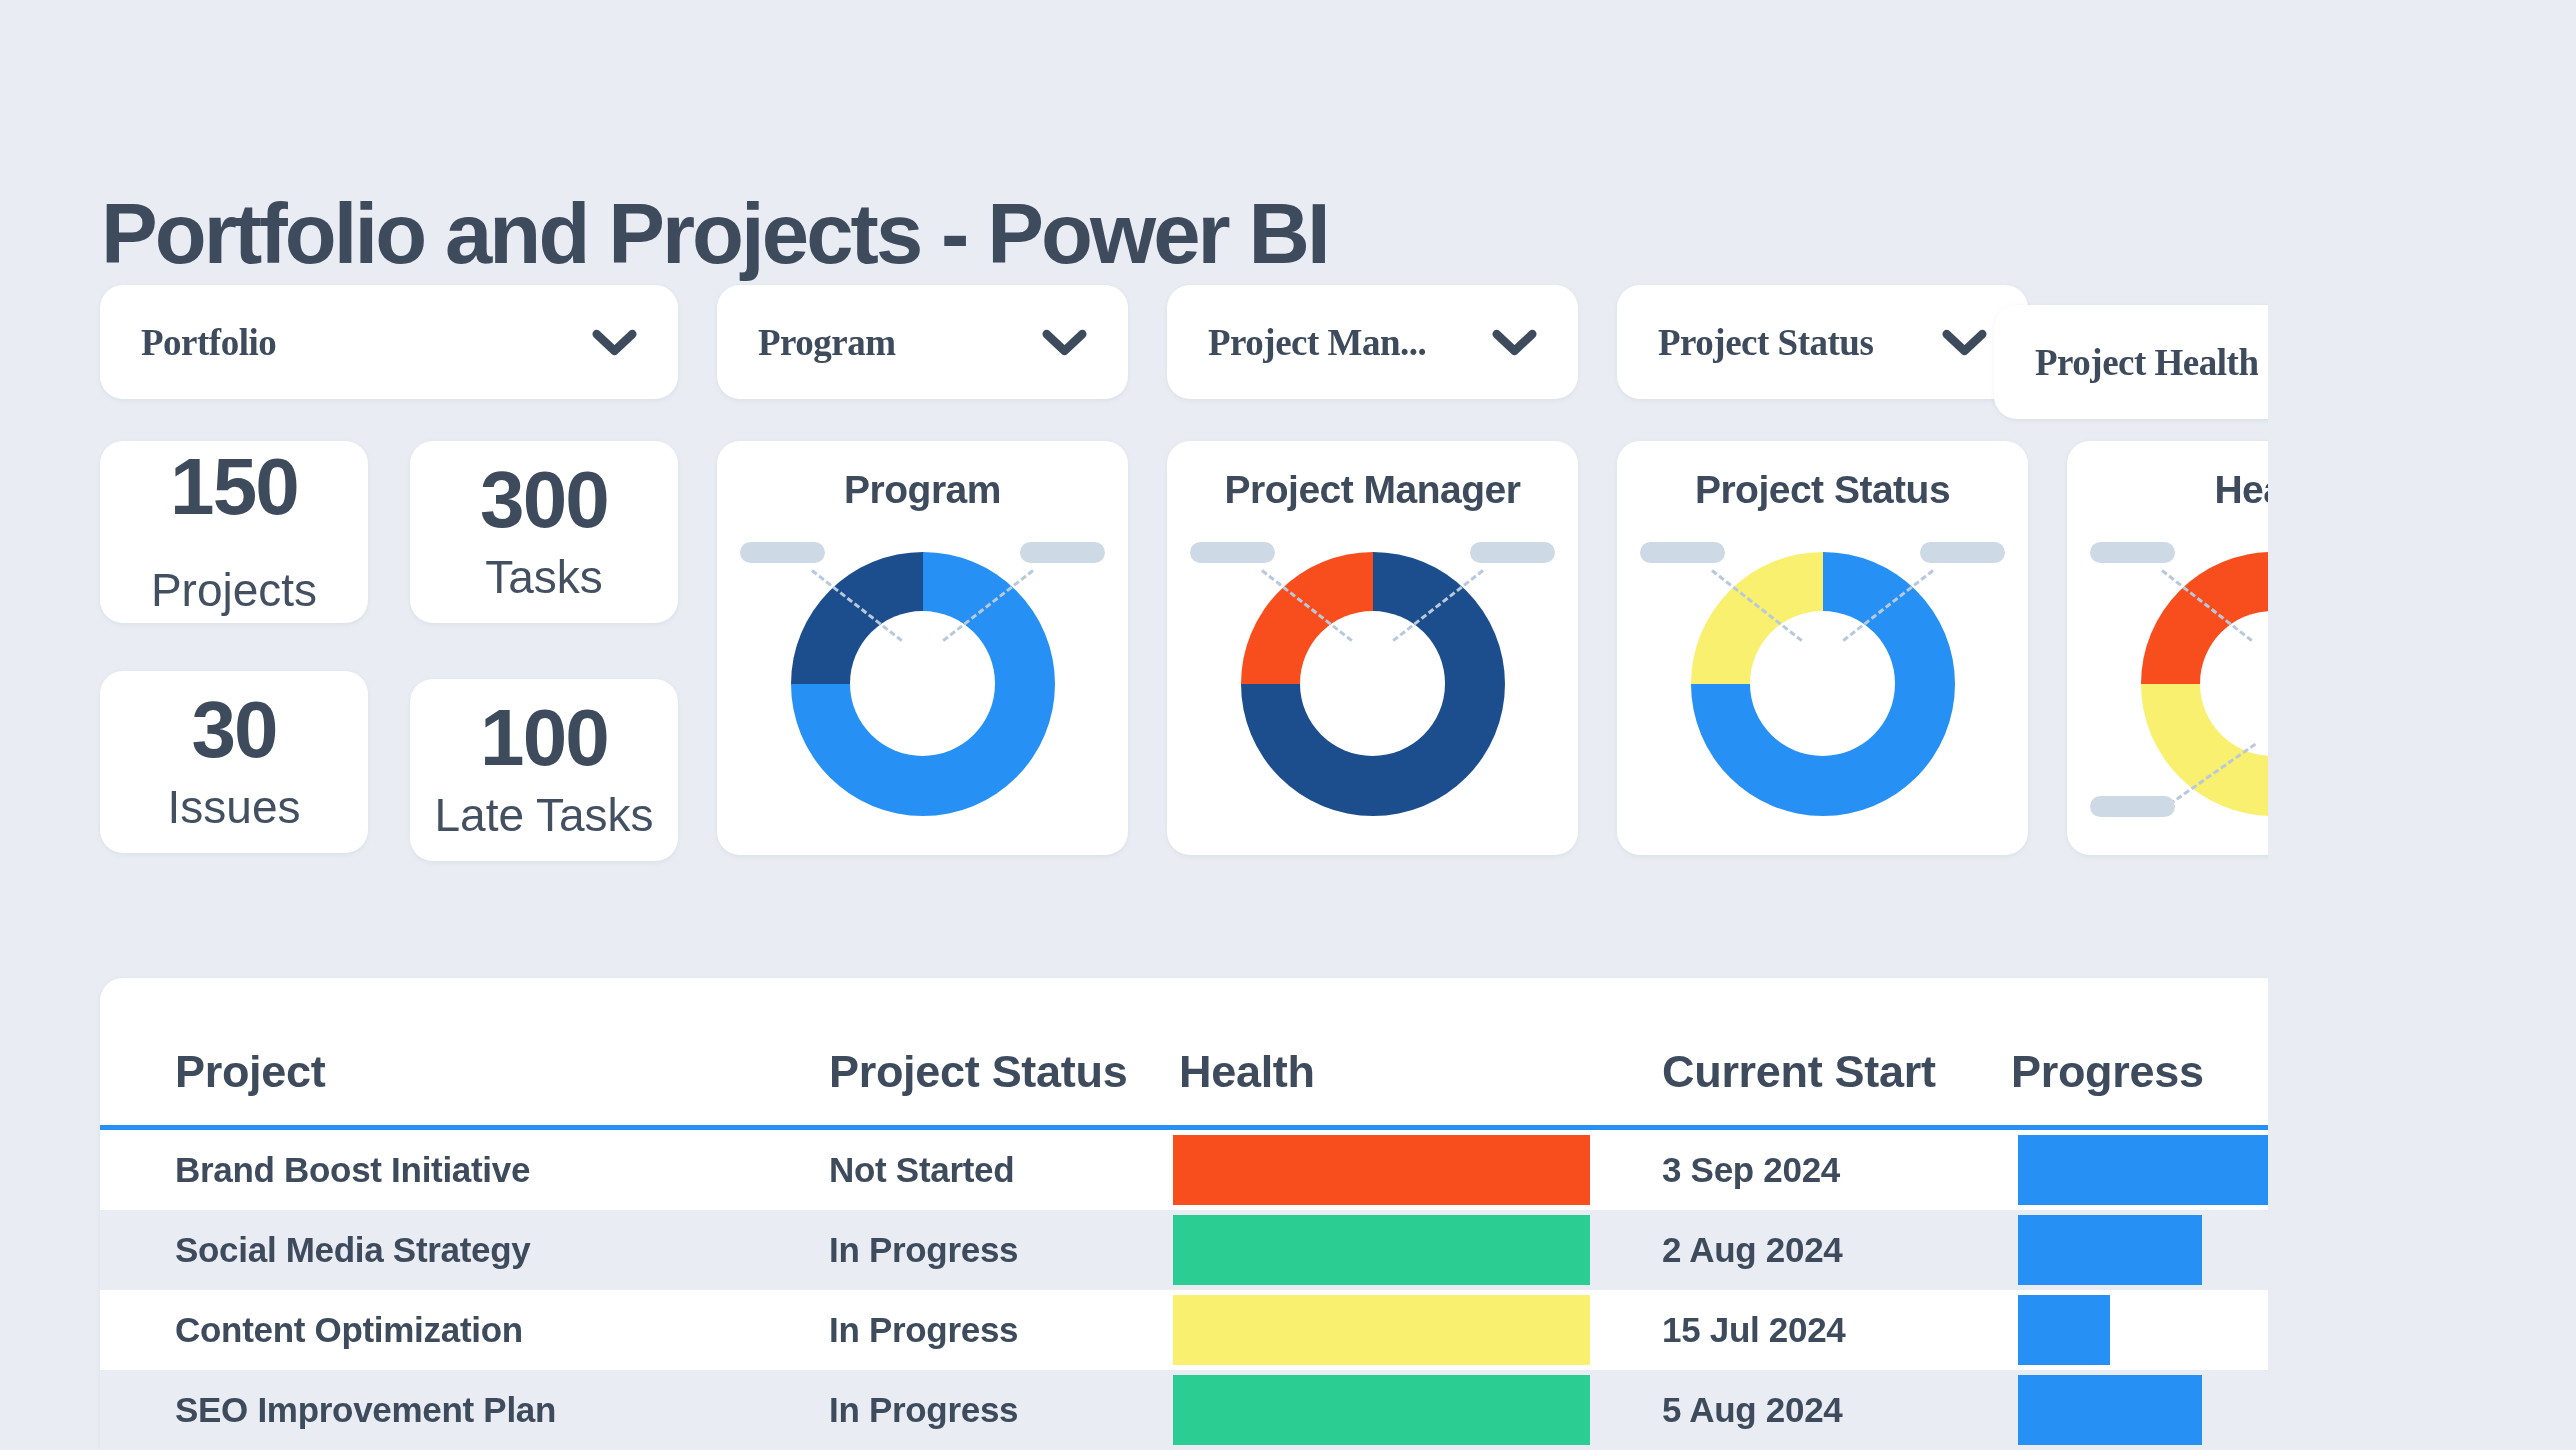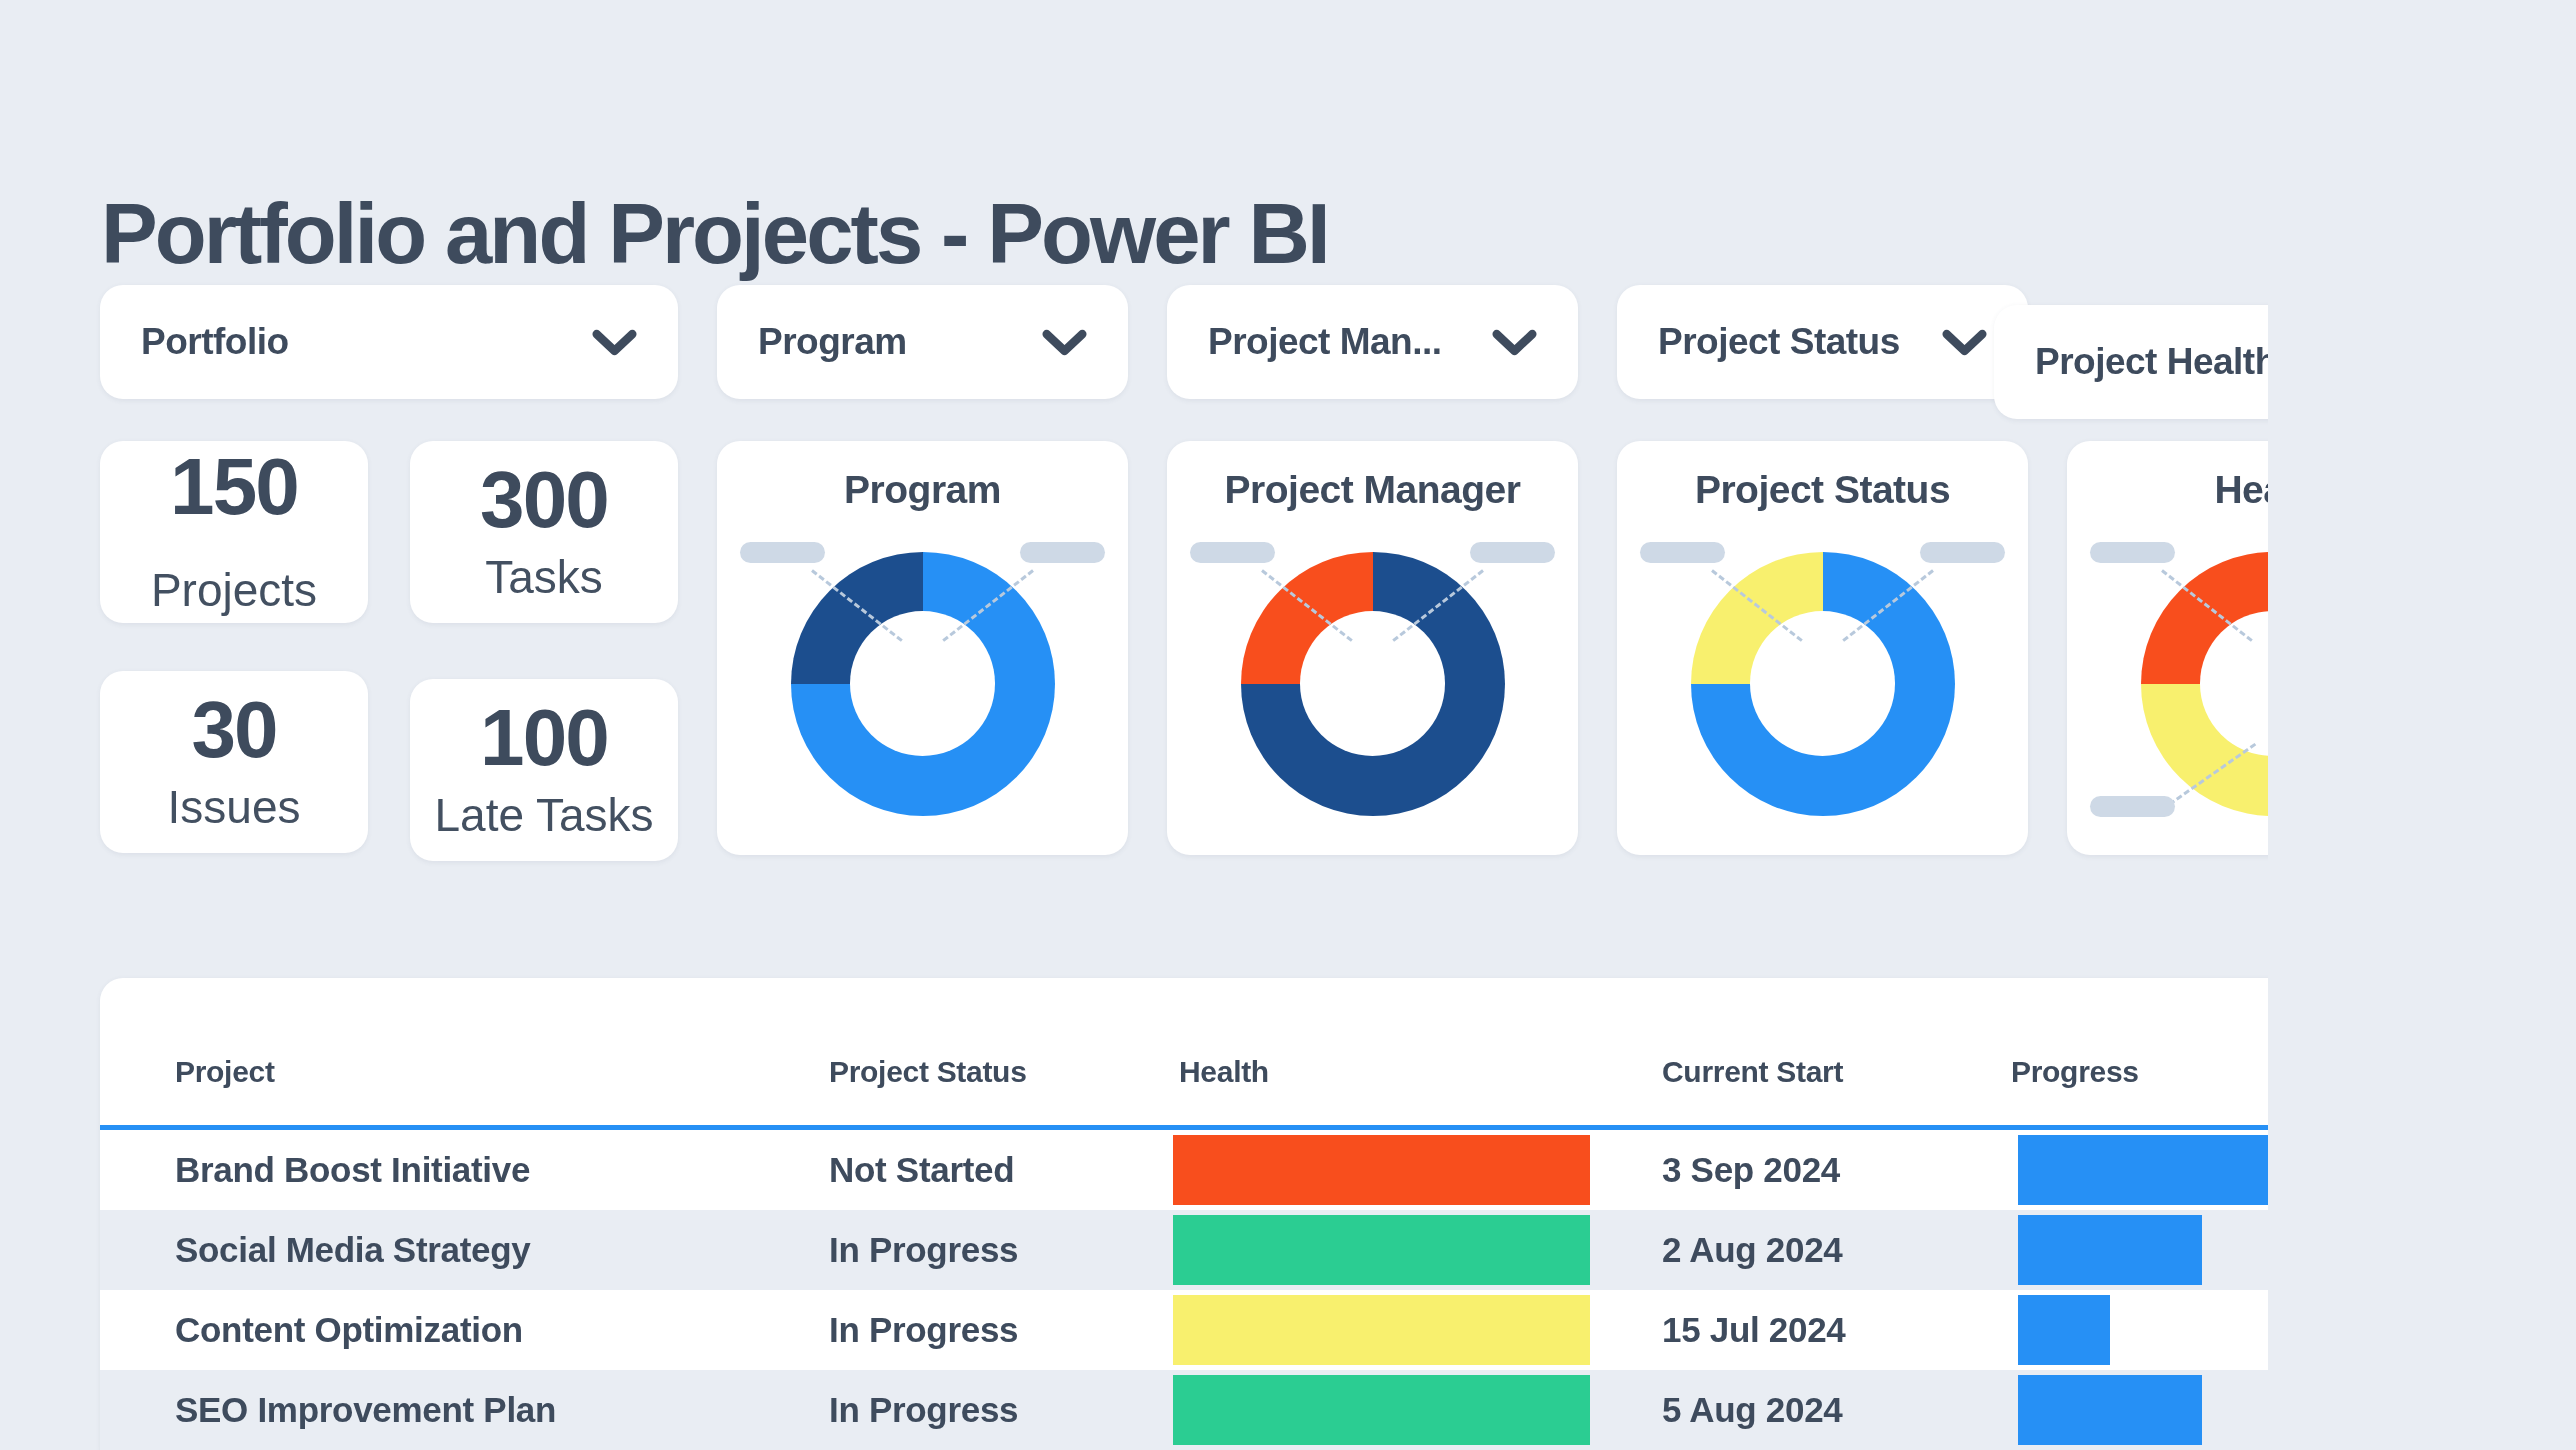--- a/index.html
+++ b/index.html
@@ -7,21 +7,21 @@
   #app{position:relative;width:2268px;height:1451px;background:var(--bg,#e9edf3);overflow:hidden;
        color:var(--text,#3e4b5d);}
   .card{position:absolute;background:#fff;border-radius:23px;box-shadow:0 1.9px 5.8px rgba(62,75,93,0.07);}
 
   
   .page-title{position:absolute;left:101px;top:128px;font-size:85px;font-weight:700;
               letter-spacing:-2.9px;color:var(--text);white-space:nowrap;}
 
   
   .filter-card{top:285px;height:114px;display:flex;align-items:center;justify-content:space-between;
-               padding:0 41px;box-sizing:border-box;cursor:pointer;}
+               padding:0 41px;box-sizing:border-box;cursor:pointer;font-family:Liberation Serif, serif;}
   .filter-label{font-size:37px;font-weight:700;letter-spacing:-0.5px;white-space:nowrap;overflow:hidden;}
   .chevron{flex:0 0 auto;margin-left:19.4px;}
 
   
   .kpi-card{width:268px;height:182px;display:flex;flex-direction:column;align-items:center;justify-content:center;}
   .kpi-value{font-size:80px;font-weight:700;line-height:1;letter-spacing:-1.9px;}
   .kpi-label{font-size:46px;font-weight:500;margin-top:9.7px;color:#435061;text-align:center;}
 
   
   .donut-card{width:411px;height:414px;}
@@ -33,21 +33,21 @@
   .p-tl{left:23px;top:101px;} .p-tr{right:23px;top:101px;} .p-bl{left:23px;top:355px;}
   .dash{position:absolute;width:114px;height:0;border-top:3.9px dashed var(--dashline,#b8c9dc);}
   .l-tl{left:95px;top:128px;transform:rotate(38deg);transform-origin:0 50%;}
   .l-tr{right:95px;top:128px;transform:rotate(-38deg);transform-origin:100% 50%;}
   .l-bl{left:95px;top:367px;transform:rotate(-35deg);transform-origin:0 50%;}
 
   
   .table-card{left:100px;top:978px;width:2378px;height:473px;border-radius:23px 23px 0 0;overflow:hidden;}
   .thead{position:absolute;left:0;top:53px;width:100%;height:82px;}
   .th{position:absolute;top:0;height:82px;display:flex;align-items:center;
-      font-size:30px;font-weight:600;letter-spacing:-0.3px;cursor:pointer;}
+      font-size:45px;font-weight:600;letter-spacing:-0.3px;cursor:pointer;}
   .header-rule{position:absolute;left:0;top:147px;width:100%;height:4.8px;background:var(--accent,#2690f5);}
   .tbody{position:absolute;left:0;top:152px;width:100%;bottom:0;display:flex;flex-direction:column;}
   .trow{position:relative;width:100%;height:80px;flex:0 0 80px;}
   .trow:last-child{flex:1 1 auto;}
   .trow:nth-child(even){background:var(--rowalt,#e9edf3);}
   .td{position:absolute;top:0;height:80px;display:flex;align-items:center;
       font-size:35px;font-weight:700;letter-spacing:-0.3px;white-space:nowrap;}
   .td-status,.td-date{font-weight:600;}
   .c-project{left:75px;} .c-status{left:729px;}
   .c-date{left:1562px;}

